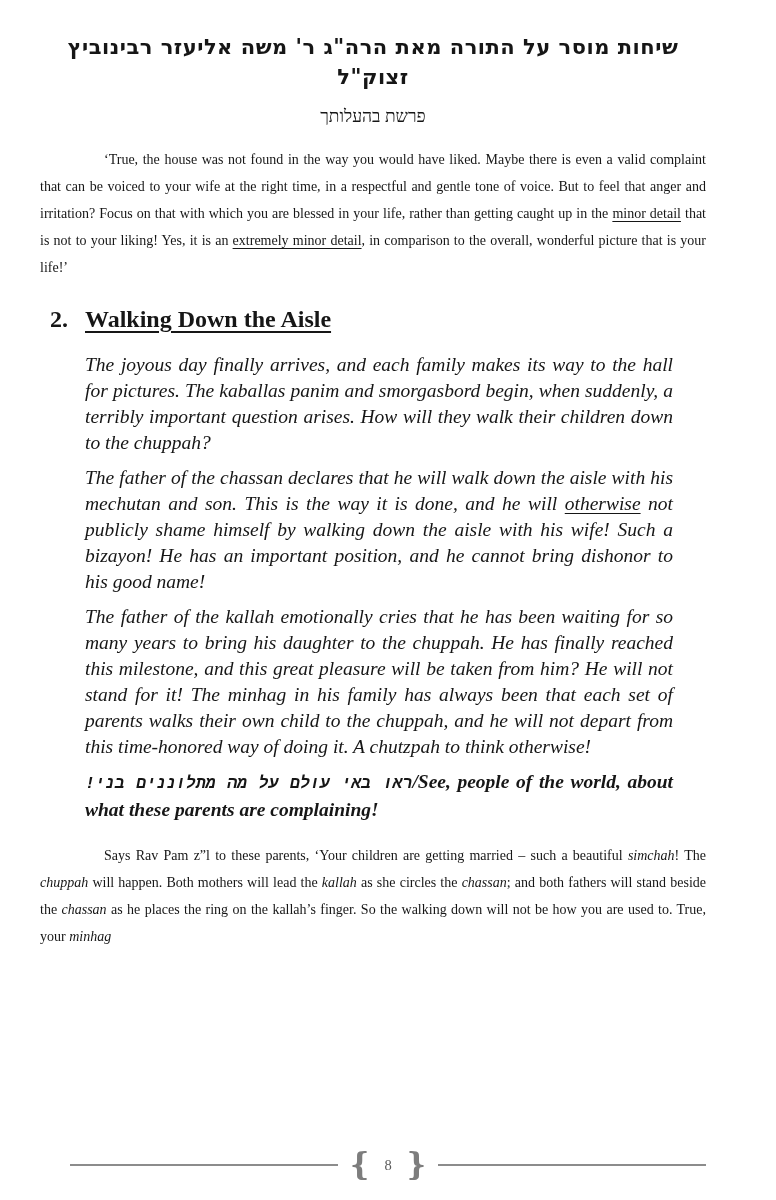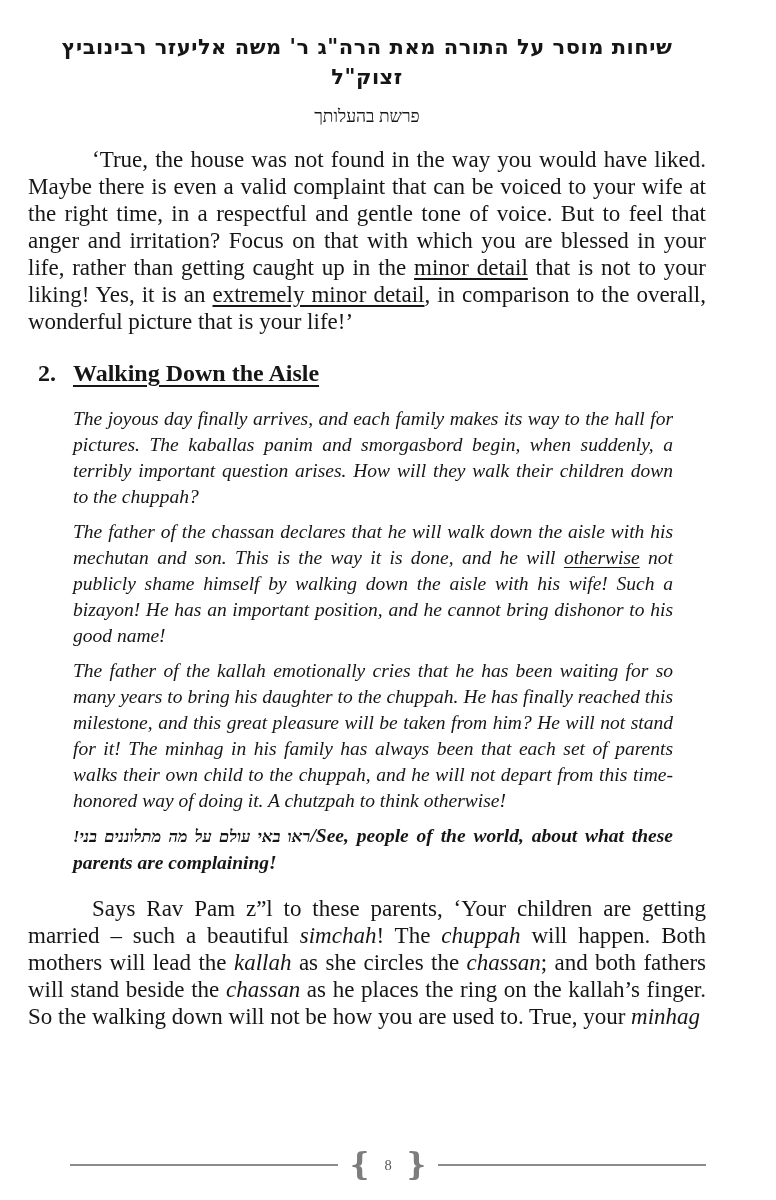--- a/index.html
+++ b/index.html
@@ -5,42 +5,42 @@
   * { box-sizing: border-box; }
   html, body { margin: 0; padding: 0; background: #ffffff; }
   .page {
     position: relative;
     width: 776px;
     height: 1200px;
     margin: 0;
     background: #ffffff;
     color: #161616;
     font-family: "Liberation Serif", "DejaVu Serif", serif;
-    padding: 32px 70px 0 28px;
+    padding: 32px 70px 0 40px;
     overflow: hidden;
   }
   .h-title {
     direction: rtl;
     text-align: center;
     font-family: "DejaVu Sans", sans-serif;
     font-weight: 700;
     font-size: 21px;
     line-height: 30px;
     letter-spacing: 0.5px;
   }
   .h-parsha {
     direction: rtl;
     text-align: center;
     font-family: Liberation Serif, serif;
     font-weight: 400;
     font-size: 17.5px;
     margin-top: 14px;
   }
   p.quote, p.closing {
-    font-size: 23px;
+    font-size: 14px;
     line-height: 27px;
     text-align: justify;
     text-indent: 64px;
     margin: 19px 0 0 0;
   }
   h2.sec-head {
     font-size: 24px;
     font-weight: 700;
     margin: 25px 0 0 10px;
   }
@@ -56,21 +56,21 @@
     font-size: 19.5px;
     line-height: 26px;
     text-align: justify;
     margin: 0 0 9px 0;
   }
   .indent-block p.excl {
     font-weight: 700;
     margin-bottom: 0;
   }
   .heb {
-    font-family: Liberation Serif, serif;
+    font-family: Liberation Mono, monospace;
     font-size: 16.5px;
     unicode-bidi: isolate;
   }
   .u { text-decoration: underline; text-underline-offset: 3px; }
   .i { font-style: italic; }
   footer.page-foot {
     position: absolute;
     left: 70px;
     right: 70px;
     bottom: 20px;

